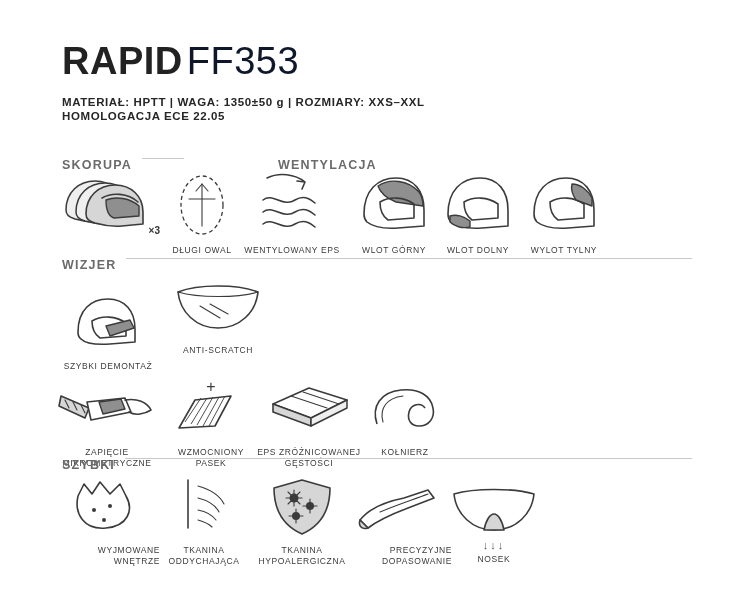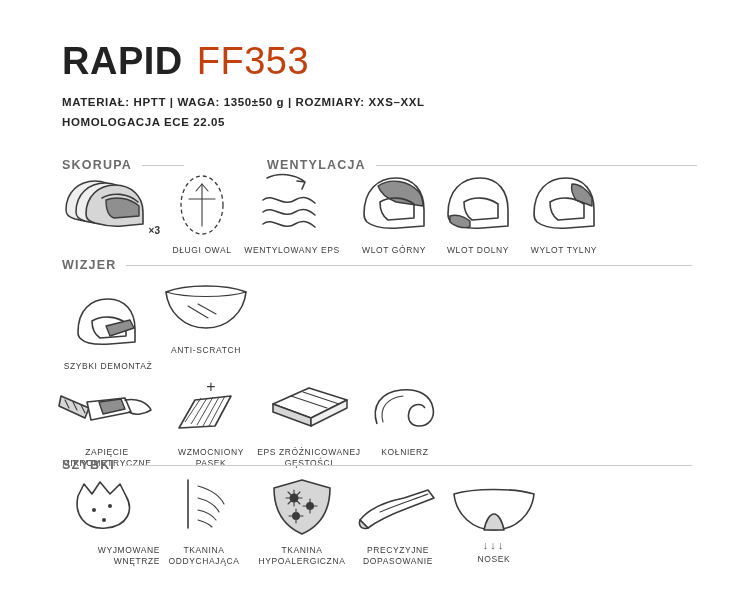--- a/index.html
+++ b/index.html
@@ -26,51 +26,51 @@
   
   .header {
     position: absolute;
     left: 62px;
     top: 42px;
     width: 640px;
   }
   .title-row {
     display: flex;
     align-items: baseline;
-    gap: 14px;
+    gap: 4px;
     line-height: 1;
   }
   .model-name {
     font-size: 38px;
     font-weight: bold;
     letter-spacing: 0.5px;
     color: #222222;
   }
   .model-code {
     font-size: 38px;
     font-weight: normal;
     letter-spacing: 0.5px;
-    color: #c2410c;
+    color: #0f172a;
   }
   .spec-line {
     margin-top: 16px;
     font-size: 11.5px;
     font-weight: bold;
     letter-spacing: 0.6px;
     color: #262626;
   }
   .spec-line + .spec-line {
-    margin-top: 8px;
+    margin-top: 2px;
   }
 
   
   .section-head {
     position: absolute;
     display: flex;
-    align-items: center;
+    align-items: flex-start;
     gap: 10px;
     white-space: nowrap;
   }
   .section-head .label {
     font-size: 12.5px;
     font-weight: bold;
     letter-spacing: 1.2px;
     color: #6b6b6b;
   }
   .section-head .rule {
@@ -152,21 +152,21 @@
           <path class="fill-light" d="M14,36 C14,18 27,7 43,7 C59,7 71,18 71,34 L71,46 L50,48 C38,49 30,47 23,45 C17,43 14,41 14,36 Z"></path>
           <path class="fill-gray" d="M24,38 C24,20 37,9 53,9 C69,9 81,20 81,36 L81,48 L60,50 C48,51 40,49 33,47 C27,45 24,43 24,38 Z"></path>
           <path class="ln" d="M40,22 C50,16 66,17 76,26"></path>
           <path class="fill-dark" d="M44,24 C54,20 68,22 77,30 L77,40 L52,42 C46,40 44,34 44,24 Z"></path>
         </g>
       </svg>
       <span class="badge-x3">×3</span>
     </div>
   </div>
 
-  <div class="section-head" style="left:267px; top:158px; width:430px;">
+  <div class="section-head" style="left:278px; top:158px; width:430px;flex-direction:column;">
     <span class="label">WENTYLACJA</span>
     <span class="rule" style="flex:1;"></span>
   </div>
 
   <div class="item" style="left:148px; top:172px;">
     <div class="art">
       <svg width="70" height="66" viewBox="0 0 70 66">
         <ellipse cx="35" cy="33" rx="21" ry="29" fill="none" stroke="#3b3b3b" stroke-width="1.3" stroke-dasharray="4 3"></ellipse>
         <path class="ln-thin" d="M35,12 L35,54"></path>
         <path class="ln-thin" d="M22,27 L48,27"></path>
@@ -230,21 +230,21 @@
     <div class="art">
       <svg width="80" height="62" viewBox="0 0 80 62">
         <path class="fill-white" d="M10,40 C10,18 23,7 40,7 C57,7 67,19 67,37 L67,50 L42,52 C27,53 17,51 13,47 C10,45 10,43 10,40 Z"></path>
         <path class="ln" d="M24,29 C34,23 48,24 58,31 L58,44 L32,46 C26,42 24,37 24,29 Z"></path>
         <path class="fill-dark" d="M38,34 L62,28 L66,36 L42,44 Z"></path>
       </svg>
     </div>
     <div class="cap">SZYBKI DEMONTAŻ</div>
   </div>
 
-  <div class="item" style="left:152px; top:272px;">
+  <div class="item" style="left:164px; top:272px;">
     <div class="art">
       <svg width="96" height="62" viewBox="0 0 96 62">
         <path class="fill-white" d="M8,16 C28,8 68,8 88,16 C86,36 70,52 48,52 C26,52 10,36 8,16 Z"></path>
         <path class="ln-thin" d="M8,16 C28,22 68,22 88,16"></path>
         <path class="ln-thin" d="M30,30 L50,42 M40,28 L58,38"></path>
       </svg>
     </div>
     <div class="cap">ANTI-SCRATCH</div>
   </div>
 
@@ -359,21 +359,21 @@
   </div>
 
   <div class="item" style="left:344px; top:472px;">
     <div class="art">
       <svg width="96" height="62" viewBox="0 0 96 62">
         <path class="fill-white" d="M10,44 C18,34 34,26 54,22 L78,14 L84,22 L58,32 C42,38 26,46 18,52 Z"></path>
         <path class="fill-gray" d="M10,44 L18,52 C12,54 8,50 10,44 Z"></path>
         <path class="ln-thin" d="M30,36 C44,30 62,24 78,18"></path>
       </svg>
     </div>
-    <div class="cap" style="white-space:pre-line;">PRECYZYJNE
+    <div class="cap" style="white-space:pre-line;text-align:right;">PRECYZYJNE
 DOPASOWANIE</div>
   </div>
 
   <div class="item" style="left:440px; top:472px;">
     <div class="art">
       <svg width="92" height="58" viewBox="0 0 92 58">
         <path class="fill-white" d="M6,14 C26,8 66,8 86,14 C84,34 68,50 46,50 C24,50 8,34 6,14 Z"></path>
         <path class="fill-gray" d="M36,50 C38,40 42,34 46,34 C50,34 54,40 56,50 Z"></path>
       </svg>
     </div>

